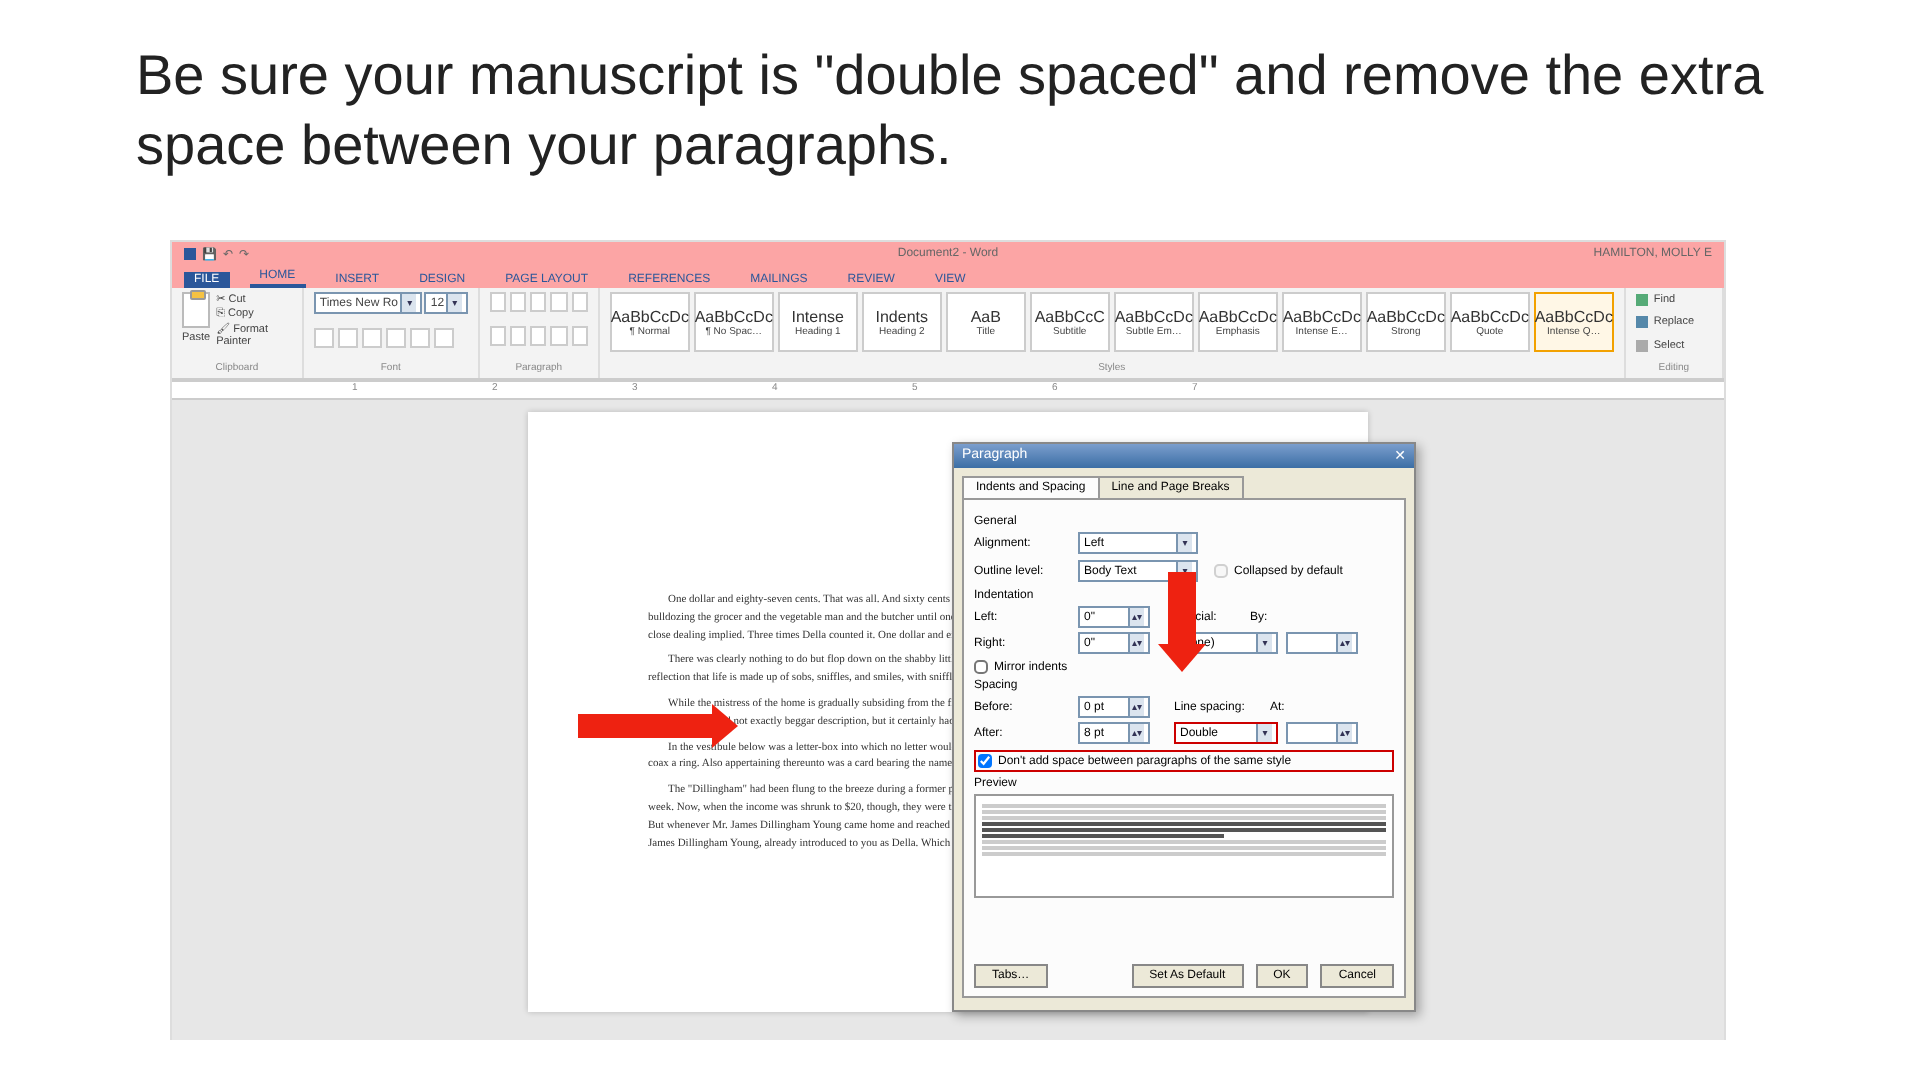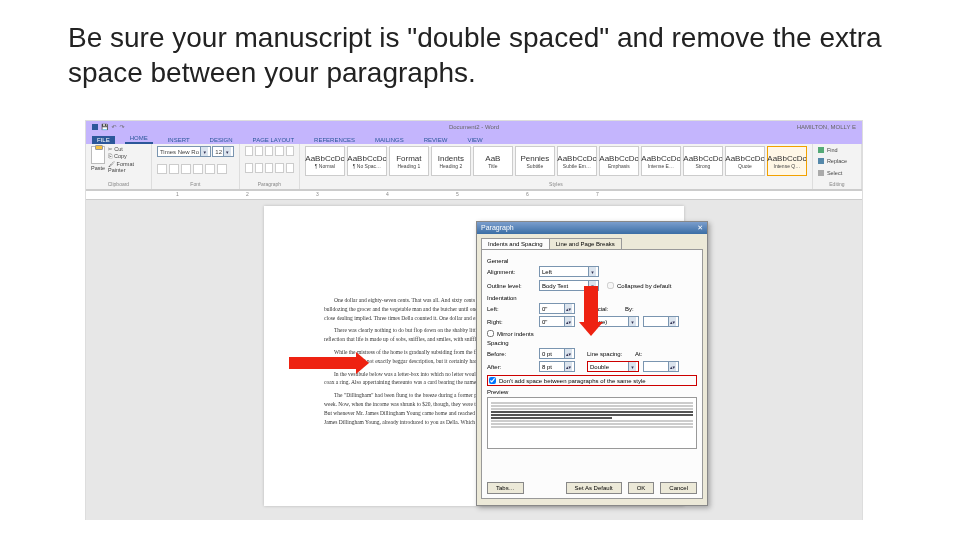--- a/index.html
+++ b/index.html
@@ -1,20 +1,20 @@
 <!DOCTYPE html>
 <html><head>
 <meta charset="utf-8">
 <style>
   * { box-sizing: border-box; margin: 0; padding: 0; }
   body { font-family: "Segoe UI", Tahoma, sans-serif; width: 960px; height: 540px; background: #fff; overflow: hidden; position: relative; }
 
   .slide-title { position: absolute; top: 20px; left: 68px; font-size: 28px; color: #222; line-height: 1.25; font-weight: 400; }
 
-  .word-app { position: absolute; top: 120px; left: 85px; width: 778px; height: 400px; background: #c4b5fd; font-size: 7px; color: #444; border: 1px solid #ddd; }
+  .word-app { position: absolute; top: 120px; left: 85px; width: 778px; height: 400px; background: #fca5a5; font-size: 7px; color: #444; border: 1px solid #ddd; }
 
   .titlebar { height: 11px; display:flex; align-items:center; justify-content:center; font-size:6px; color:#666; position:relative; }
   .titlebar .doc-title { position:absolute; left:50%; transform:translateX(-50%); }
   .titlebar .user { position:absolute; right:6px; }
   .titlebar .qat { position:absolute; left:6px; display:flex; gap:3px; align-items:center; }
   .qat-icon { width:6px; height:6px; background:#2b579a; }
 
   .ribbon-tabs { height: 12px; display:flex; align-items:flex-end; gap:10px; padding-left:6px; font-size:6px; color:#2b579a; }
   .ribbon-tabs .tab { padding:1px 5px; text-transform:uppercase; cursor:pointer; }
   .ribbon-tabs .tab.file { background:#2b579a; color:#fff; }
@@ -172,33 +172,33 @@
       <div class="styles-row" id="styles-row">
           <div class="style-box">
             <div class="sample">AaBbCcDc</div>
             <div>¶ Normal</div>
           </div>
           <div class="style-box">
             <div class="sample">AaBbCcDc</div>
             <div>¶ No Spac…</div>
           </div>
           <div class="style-box">
-            <div class="sample">Format</div>
+            <div class="sample">Intense</div>
             <div>Heading 1</div>
           </div>
           <div class="style-box">
             <div class="sample">Indents</div>
             <div>Heading 2</div>
           </div>
           <div class="style-box">
             <div class="sample">AaB</div>
             <div>Title</div>
           </div>
           <div class="style-box">
-            <div class="sample">Pennies</div>
+            <div class="sample">AaBbCcC</div>
             <div>Subtitle</div>
           </div>
           <div class="style-box">
             <div class="sample">AaBbCcDc</div>
             <div>Subtle Em…</div>
           </div>
           <div class="style-box">
             <div class="sample">AaBbCcDc</div>
             <div>Emphasis</div>
           </div>

